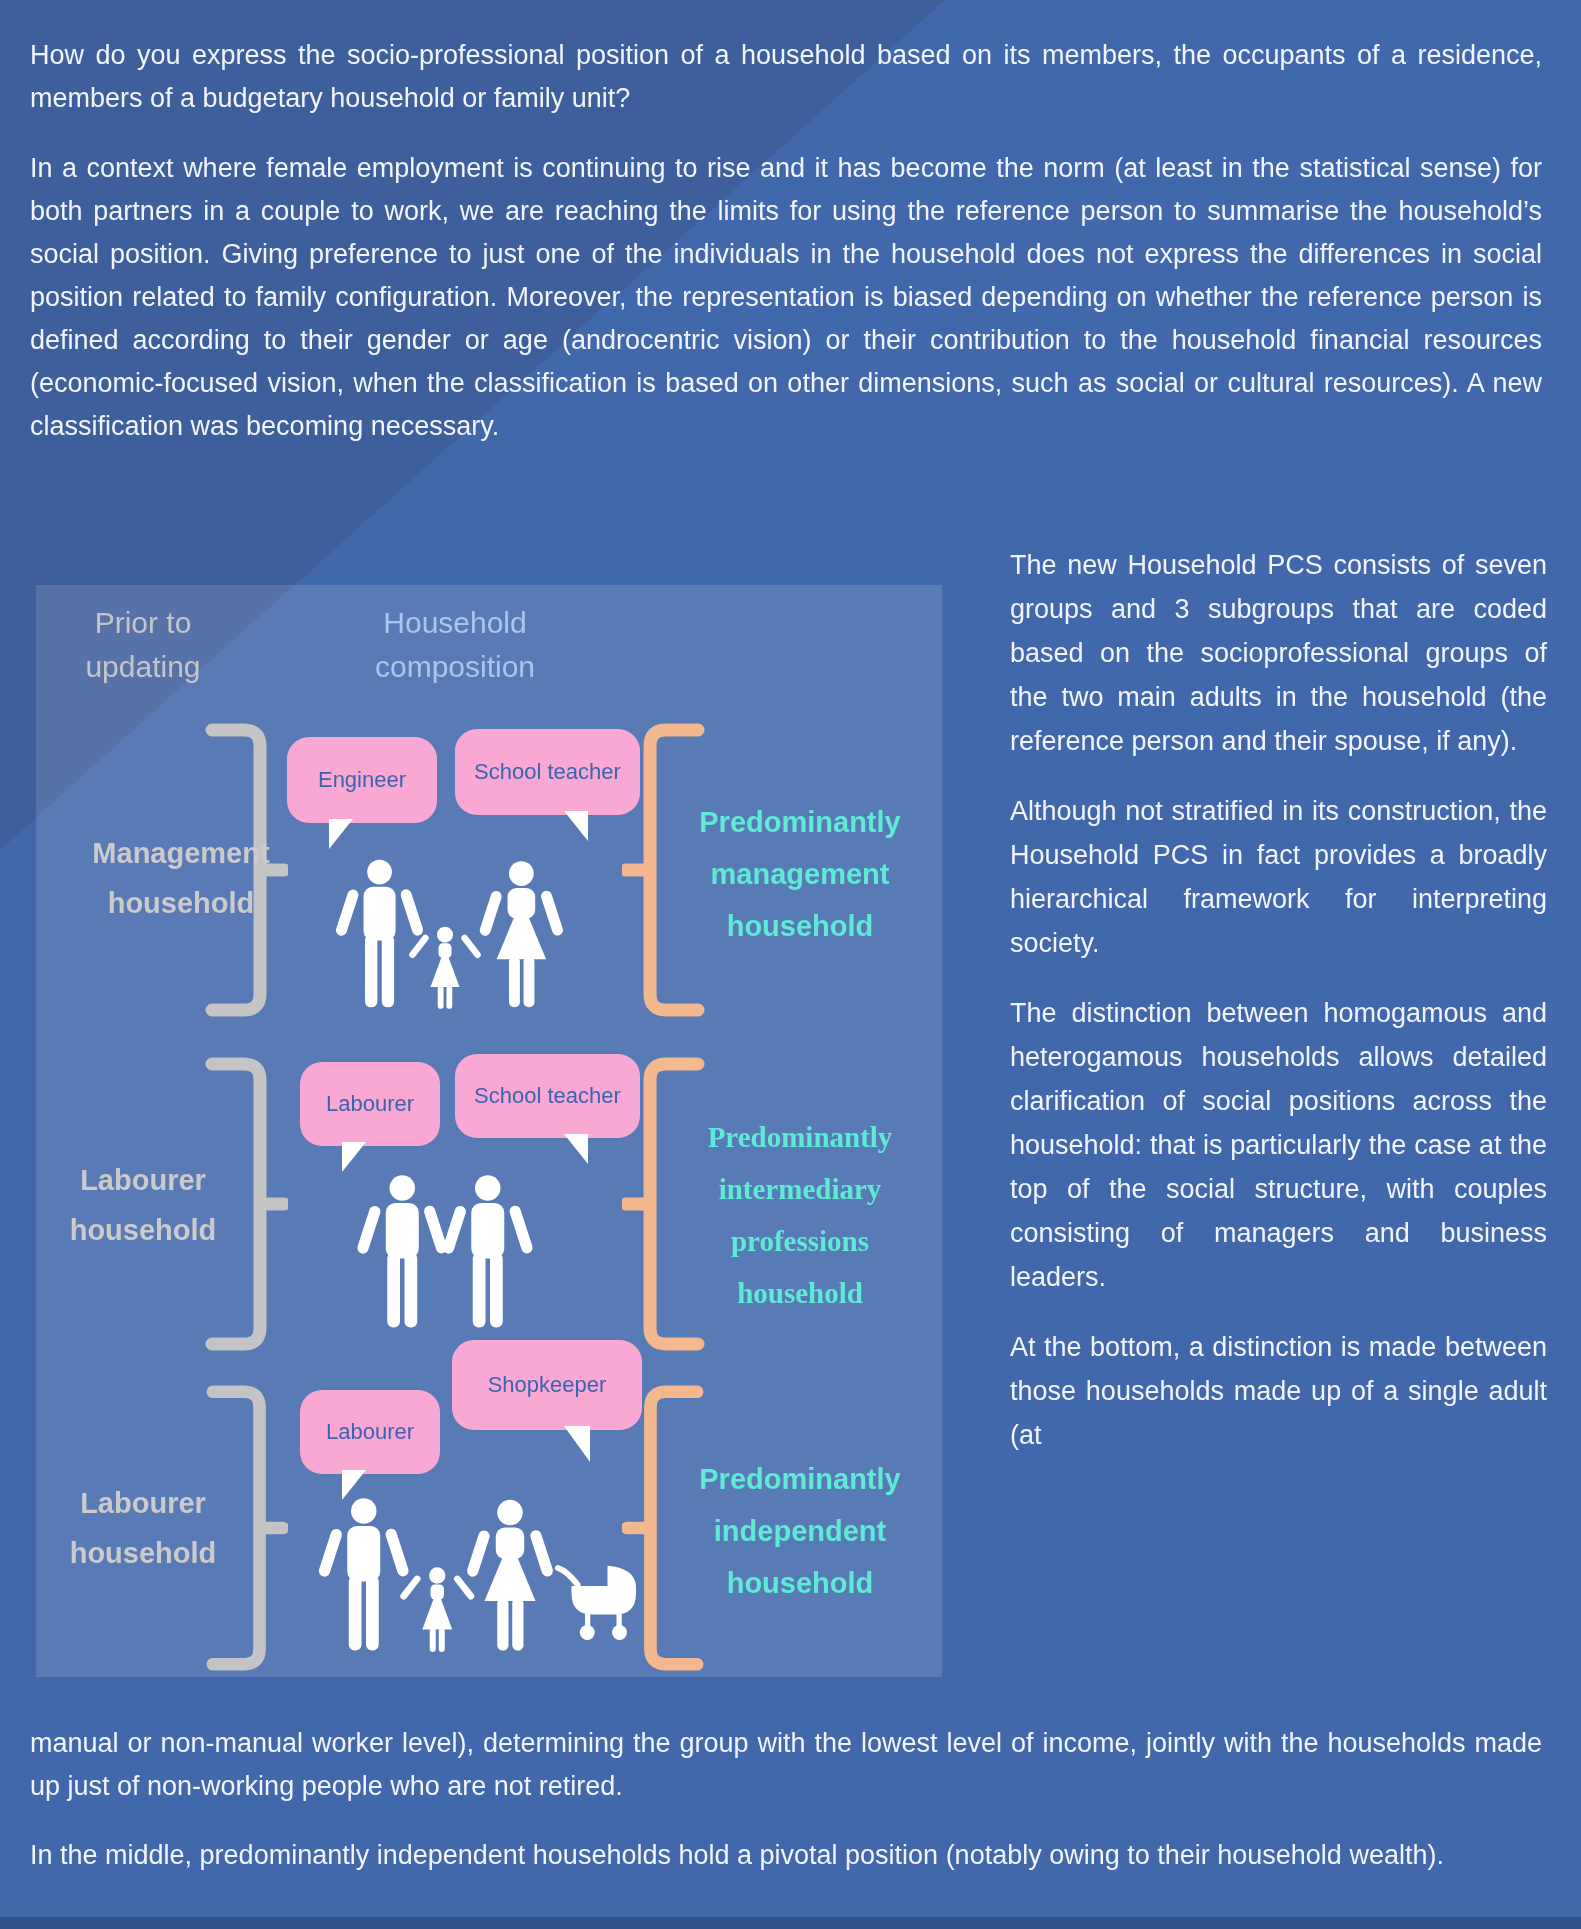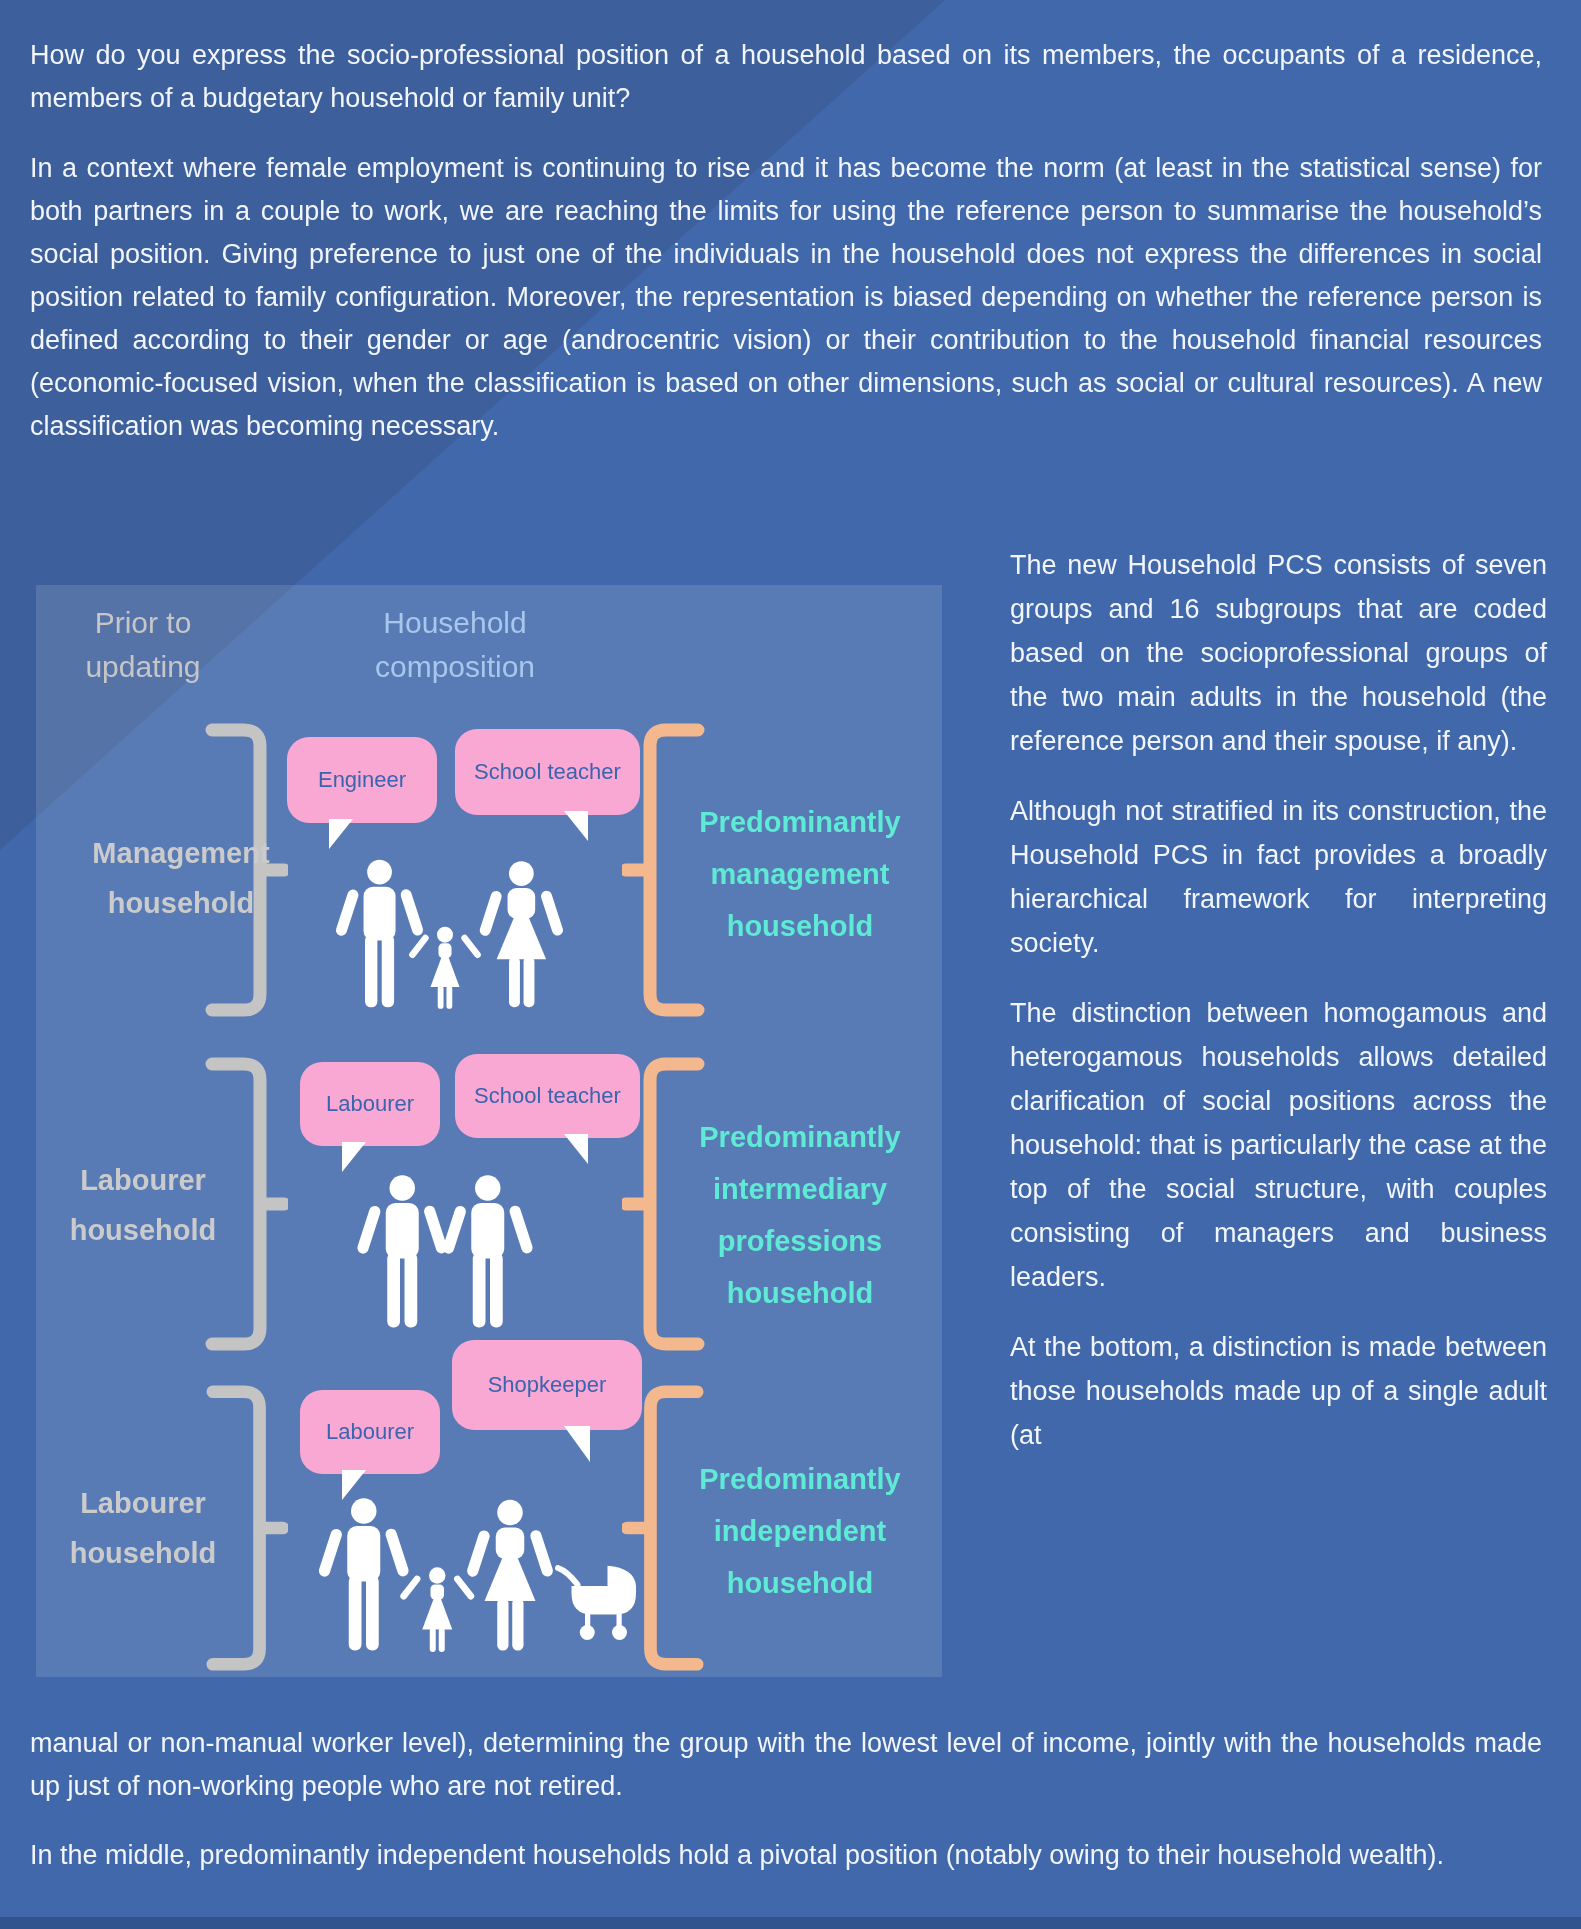--- a/index.html
+++ b/index.html
@@ -151,21 +151,21 @@
       <rect x="12" y="40" width="15" height="66" rx="7.5" transform="rotate(18 19 44)"></rect>
       <rect x="83" y="40" width="15" height="66" rx="7.5" transform="rotate(-18 90 44)"></rect>
       <rect x="35" y="102" width="17" height="100" rx="8"></rect>
       <rect x="58" y="102" width="17" height="100" rx="8"></rect>
     </g>
   </svg>
 
   <svg class="bracket" style="left:586px;top:471px;" viewBox="0 0 90 296">
     <path d="M76,8 H44 Q28,8 28,24 V272 Q28,288 44,288 H76 M28,148 H4" fill="none" stroke="#f4b88e" stroke-width="13" stroke-linecap="round"></path>
   </svg>
-  <div class="after-label" style="top:526px;">Predominantly intermediary professions household</div>
+  <div class="after-label" style="top:526px;font-family:Liberation Serif, serif;">Predominantly intermediary professions household</div>
 
   <svg class="bracket" style="left:162px;top:799px;height:288px;" viewBox="0 0 90 296">
     <path d="M14,8 H46 Q62,8 62,24 V272 Q62,288 46,288 H14 M62,148 H86" fill="none" stroke="#c4c4c4" stroke-width="13" stroke-linecap="round"></path>
   </svg>
   <div class="row-label" style="top:893px;">Labourer household</div>
 
   <div class="bubble tail-r" style="left:264px;top:805px;width:140px;height:84px;">
     <span>Labourer</span>
   </div>
   <div class="bubble tail-l long" style="left:416px;top:755px;width:190px;height:90px;">
@@ -211,21 +211,21 @@
   </svg>
 
   <svg class="bracket" style="left:586px;top:799px;height:288px;" viewBox="0 0 90 296">
     <path d="M76,8 H44 Q28,8 28,24 V272 Q28,288 44,288 H76 M28,148 H4" fill="none" stroke="#f4b88e" stroke-width="13" stroke-linecap="round"></path>
   </svg>
   <div class="after-label" style="top:868px;">Predominantly independent household</div>
 
 </div>
 
 <div class="rightcol body-text">
-  <p>The new Household PCS consists of seven groups and 16 subgroups that are coded based on the socioprofessional groups of the two main adults in the household (the reference person and their spouse, if any).</p>
+  <p>The new Household PCS consists of seven groups and 3 subgroups that are coded based on the socioprofessional groups of the two main adults in the household (the reference person and their spouse, if any).</p>
   <p>Although not stratified in its construction, the Household PCS in fact provides a broadly hierarchical framework for interpreting society.</p>
   <p>The distinction between homogamous and heterogamous households allows detailed clarification of social positions across the household: that is particularly the case at the top of the social structure, with couples consisting of managers and business leaders.</p>
   <p>At the bottom, a distinction is made between those households made up of a single adult (at</p>
 </div>
 
 <div class="bottomtext body-text">
   <p>manual or non-manual worker level), determining the group with the lowest level of income, jointly with the households made up just of non-working people who are not retired.</p>
   <p>In the middle, predominantly independent households hold a pivotal position (notably owing to their household wealth).</p>
 </div>
 

